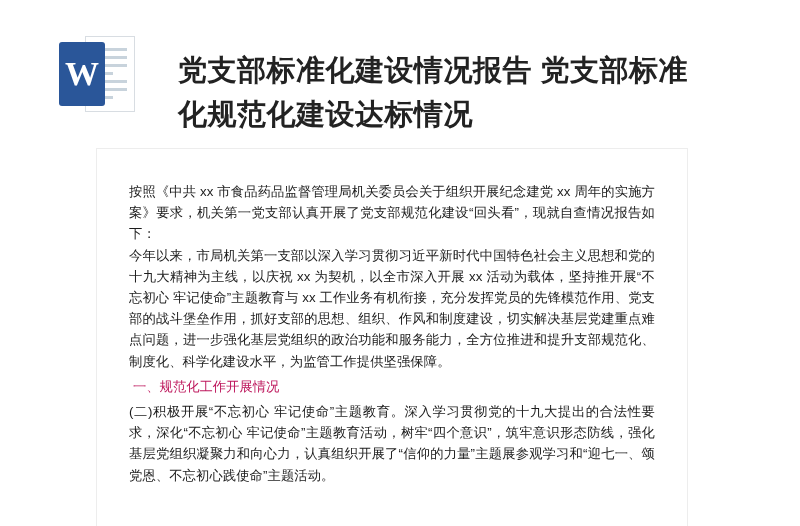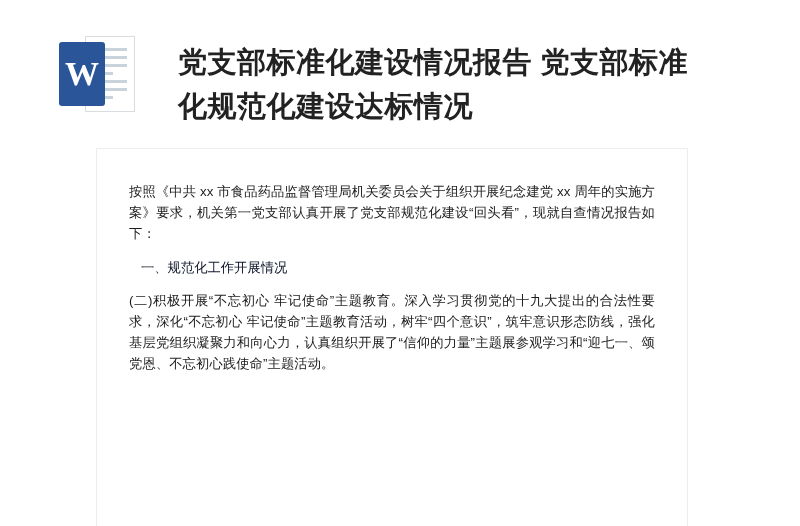--- a/index.html
+++ b/index.html
@@ -75,21 +75,21 @@
     color: #ffffff;
     font-size: 34px;
     font-weight: bold;
     line-height: 64px;
     text-align: center;
     font-family: "Liberation Serif", serif;
   }
   .doc-title {
     position: absolute;
     left: 178px;
-    top: 40px;
+    top: 48px;
     width: 520px;
     font-size: 29px;
     line-height: 44px;
     color: #222222;
     font-weight: bold;
     letter-spacing: 0.5px;
   }
   
   .sheet {
     position: absolute;
@@ -109,22 +109,22 @@
     font-size: 13.3px;
     line-height: 21.2px;
     color: #1c1c1c;
     text-align: justify;
     margin: 0 0 0 0;
     letter-spacing: 0.1px;
   }
   .section-head {
     font-size: 13.3px;
     line-height: 21.2px;
-    color: #0f172a;
-    margin: 12px;
+    color: #be185d;
+    margin: 4px;
   }
 </style>
 </head>
 <body>
 
 <div class="page">
 
   <div class="header">
     <div class="word-icon">
       <div class="page-shape"></div>
@@ -137,18 +137,19 @@
           <i></i>
           <i class="short"></i>
       </div>
       <div class="blue-block">W</div>
     </div>
     <div class="doc-title">党支部标准化建设情况报告 党支部标准化规范化建设达标情况</div>
   </div>
 
   <div class="sheet">
     <p class="para">按照《中共 xx 市食品药品监督管理局机关委员会关于组织开展纪念建党 xx 周年的实施方案》要求，机关第一党支部认真开展了党支部规范化建设“回头看”，现就自查情况报告如下：</p>
+    <p class="para">今年以来，市局机关第一支部以深入学习贯彻习近平新时代中国特色社会主义思想和党的十九大精神为主线，以庆祝 xx 为契机，以全市深入开展 xx 活动为载体，坚持推开展“不忘初心 牢记使命”主题教育与 xx 工作业务有机衔接，充分发挥党员的先锋模范作用、党支部的战斗堡垒作用，抓好支部的思想、组织、作风和制度建设，切实解决基层党建重点难点问题，进一步强化基层党组织的政治功能和服务能力，全方位推进和提升支部规范化、制度化、科学化建设水平，为监管工作提供坚强保障。</p>
     <p class="section-head">一、规范化工作开展情况</p>
     <p class="para">(二)积极开展“不忘初心 牢记使命”主题教育。深入学习贯彻党的十九大提出的合法性要求，深化“不忘初心 牢记使命”主题教育活动，树牢“四个意识”，筑牢意识形态防线，强化基层党组织凝聚力和向心力，认真组织开展了“信仰的力量”主题展参观学习和“迎七一、颂党恩、不忘初心践使命”主题活动。</p>
 
   </div>
 
 </div>
 
 </body></html>

